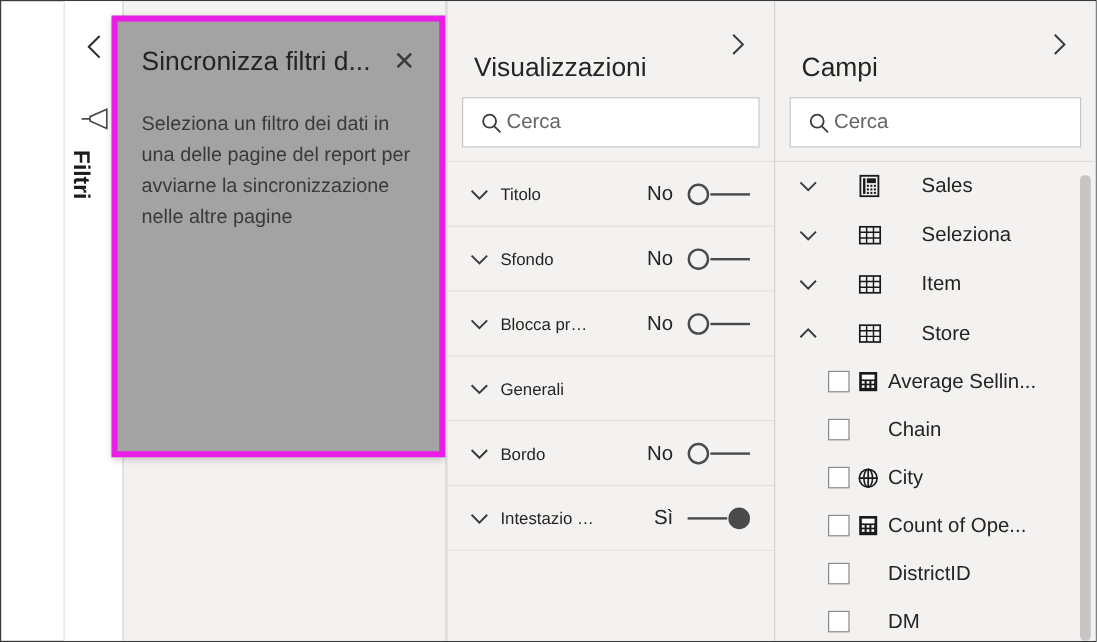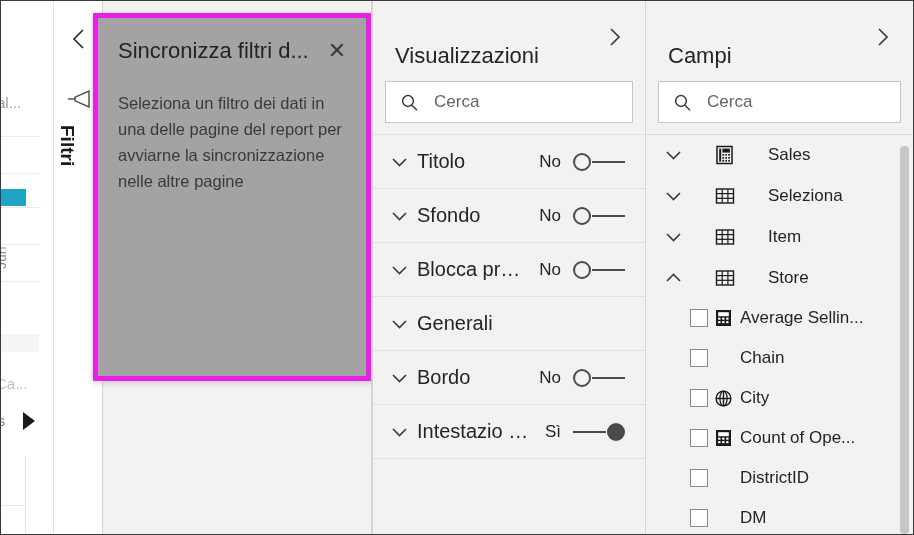--- a/index.html
+++ b/index.html
@@ -164,42 +164,42 @@
     position: absolute; left: 12px; top: 80px;
     width: calc(100% - 24px); height: 42px;
     background: #ffffff;
     border: 1px solid #c8c6c4;
     display: flex; align-items: center;
     padding: 0 10px;
     cursor: text;
   }
   .search-icon { width: 26px; display: flex; align-items: center; justify-content: center; }
   .search-text {
-    font-size: 17px; color: #666461; margin-left: 12px;
+    font-size: 17px; color: #666461; margin-left: 0;
   }
 
   .panel-list {
     position: absolute; left: 0; top: 133px;
     width: 100%; height: 400px;
     overflow: hidden;
   }
 
   
   .fmt-row {
     position: relative;
     height: 54px;
     display: flex; align-items: center;
     padding: 0 18px 0 18px;
     border-top: 1px solid #e3e1df;
     background: #f3f2f1;
     cursor: pointer;
   }
   .fmt-chev { width: 26px; display: flex; align-items: center; }
   .fmt-label {
-    flex: 1; font-size: 20px; color: #252423;
+    flex: 1; font-size: 14px; color: #252423;
     white-space: nowrap; overflow: hidden;
   }
   .fmt-state {
     font-size: 17px; color: #252423; margin-right: 10px;
   }
   .toggle { position: relative; width: 56px; height: 20px; display: flex; align-items: center; cursor: pointer; }
   .toggle .track {
     position: absolute; height: 2.5px; background: #4a4a4a;
     top: 9px;
   }
@@ -251,36 +251,20 @@
   .campi-divider {
     position: absolute; left: 0; top: 133px;
     width: 100%; height: 1px; background: #e0dedc;
   }
 </style>
 </head>
 <body>
 
 <div id="app">
 
-  <div class="report-sliver">
-    <div class="rs-axis-label">al...</div>
-    <div class="rs-gridline" style="top:135px"></div>
-    <div class="rs-gridline" style="top:172px"></div>
-    <div class="rs-bar"></div>
-    <div class="rs-gridline" style="top:206px"></div>
-    <div class="rs-gridline" style="top:243px"></div>
-    <div class="rs-gridline" style="top:280px"></div>
-    <div class="rs-rot-label">Jun</div>
-    <div class="rs-band"></div>
-    <div class="rs-ca-label">Ca...</div>
-    <div class="rs-play"></div>
-    <div class="rs-s-label">s</div>
-    <div class="rs-vline"></div>
-    <div class="rs-hline"></div>
-  </div>
 
   <div class="filtri-rail">
     <div class="rail-collapse">
       <svg width="15" height="24" viewBox="0 0 15 24">
         <polyline points="12,3 3,12 12,21" fill="none" stroke="#2b2b2b" stroke-width="1.7"></polyline>
       </svg>
     </div>
     <div class="rail-filter-icon">
       <svg width="26" height="22" viewBox="0 0 26 22">
         <polygon points="23,3 23,19 9,12.8 9,9.2" fill="none" stroke="#4a4a4a" stroke-width="1.4"></polygon>

